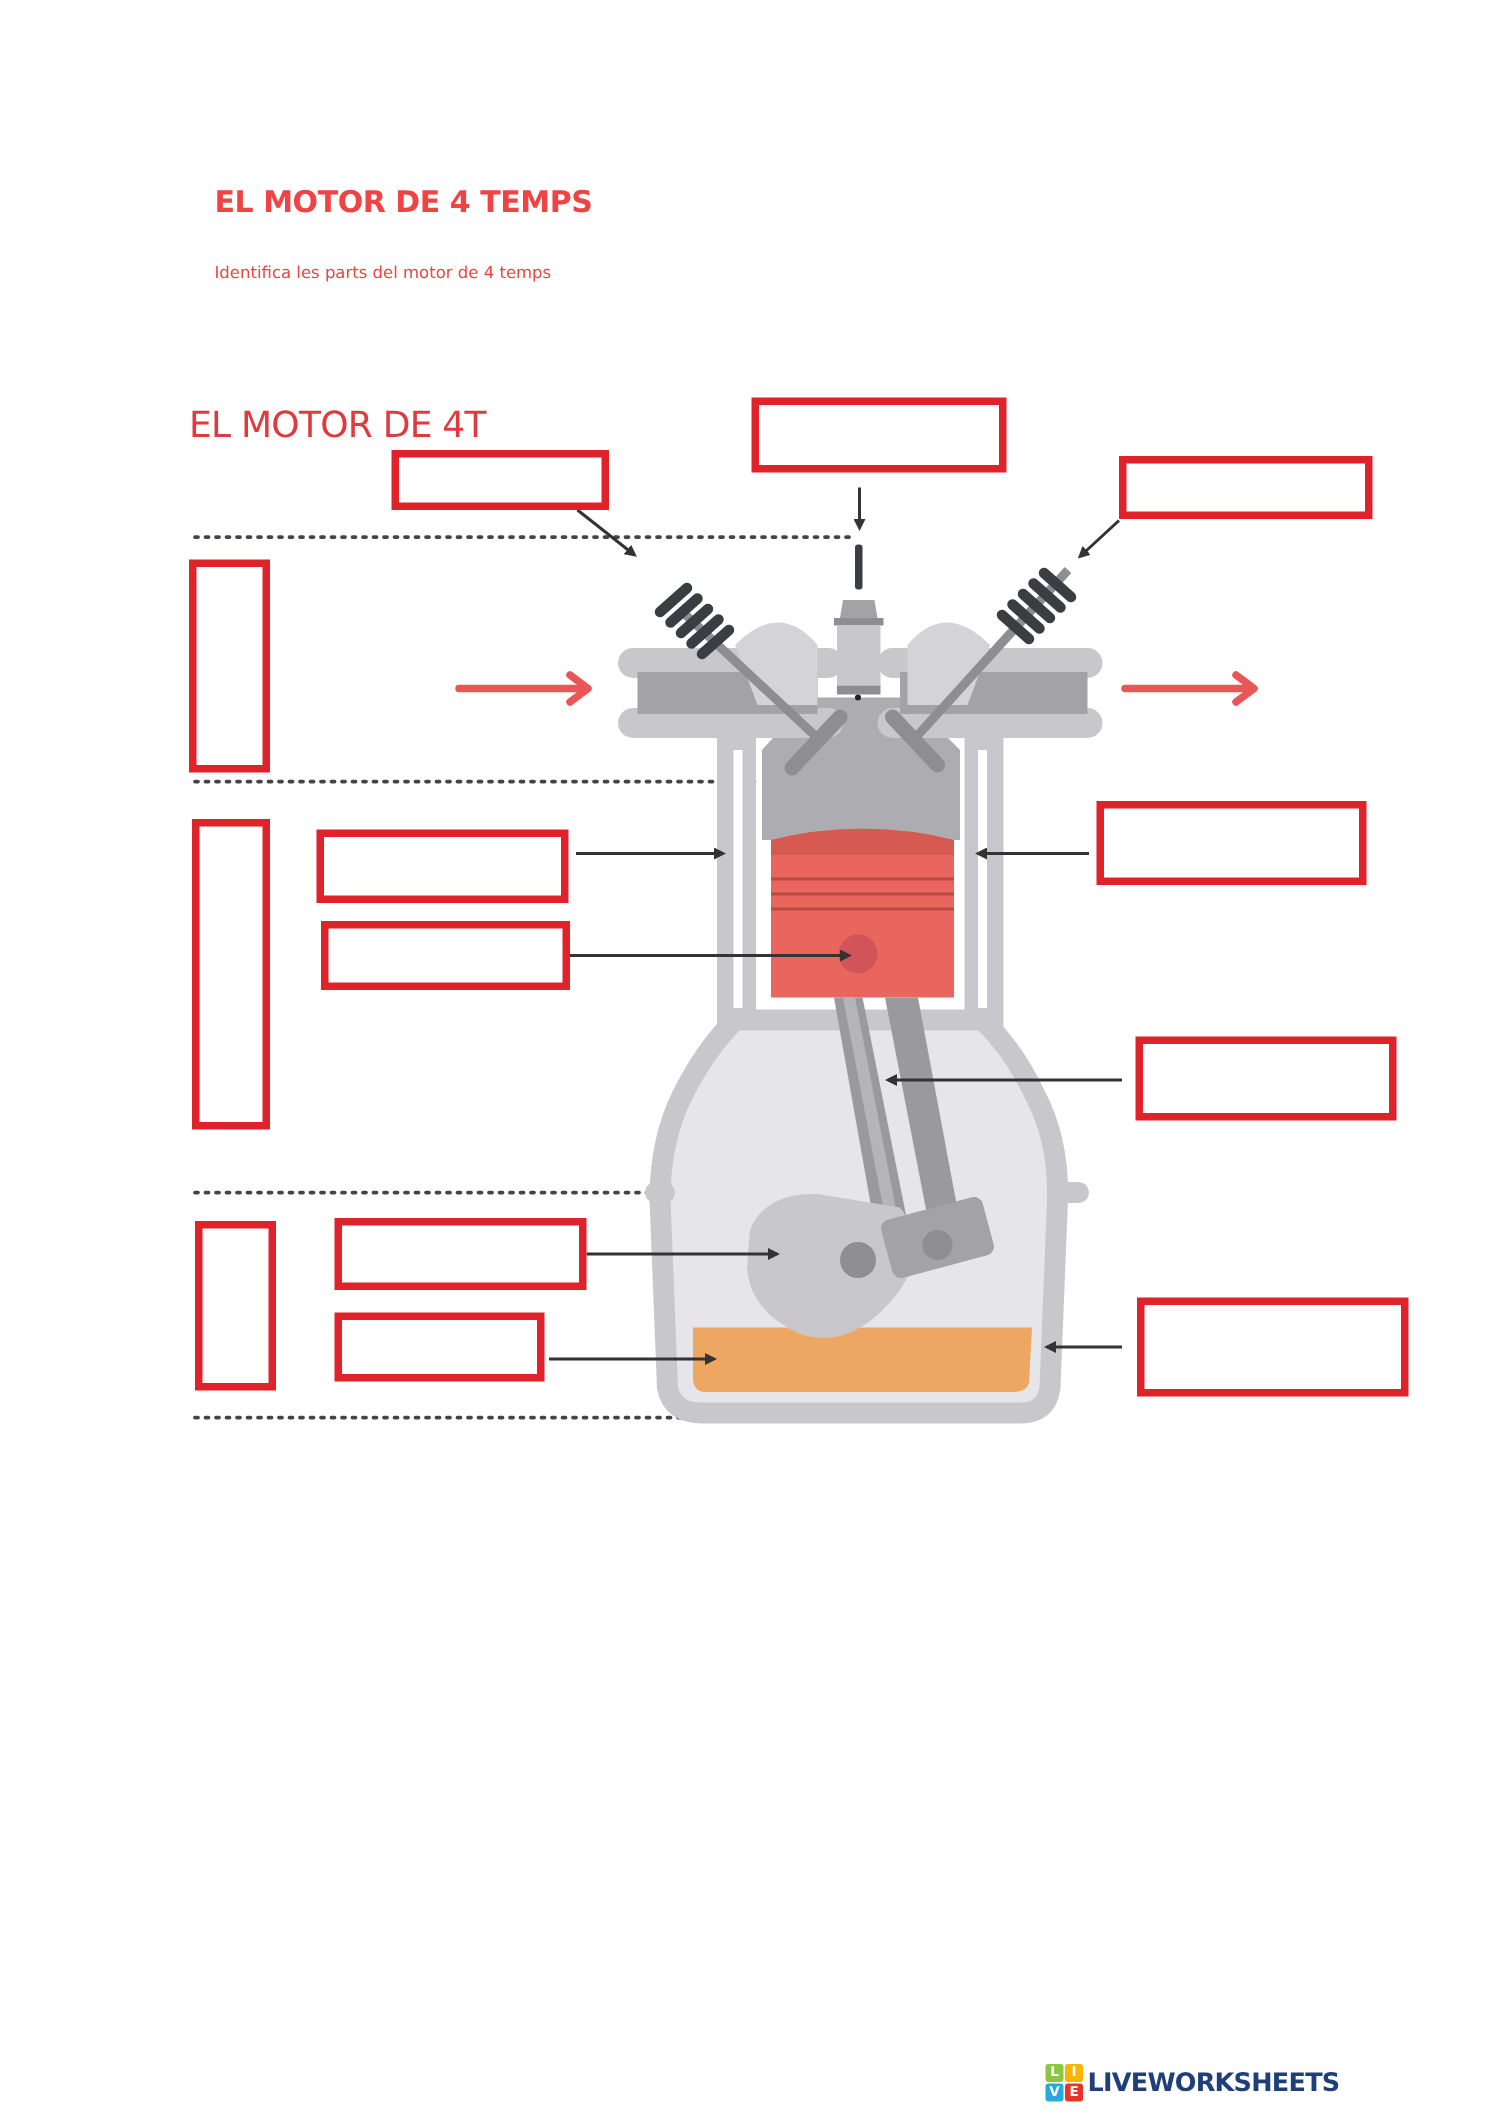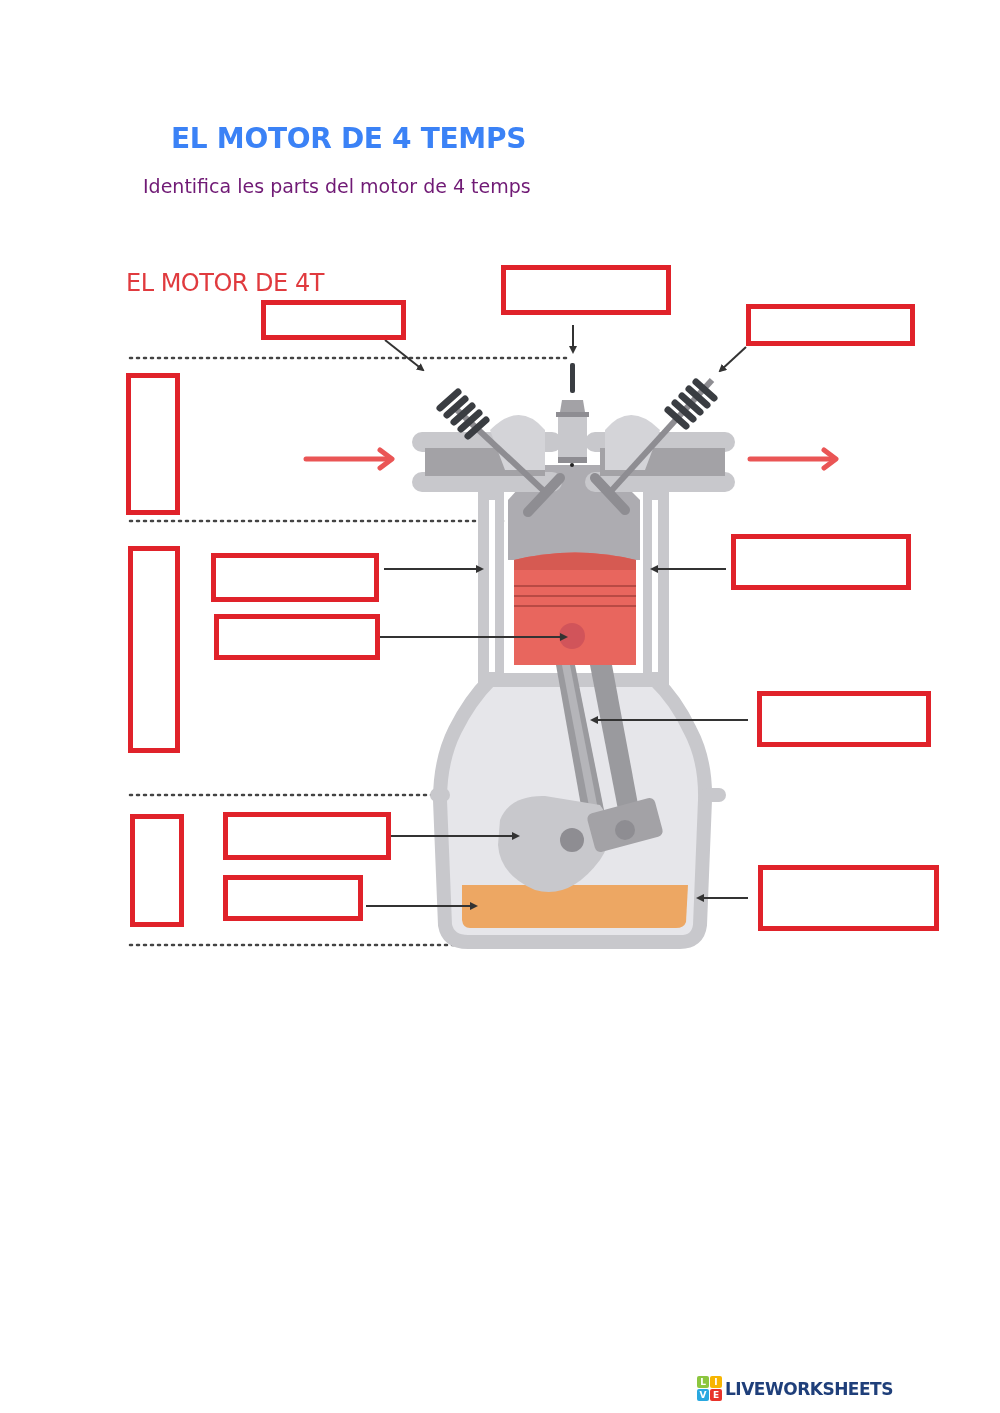--- a/index.html
+++ b/index.html
@@ -1,18 +1,18 @@
 <!DOCTYPE html>
 <html><head>
 <meta charset="utf-8">
 <style>
   html, body { margin: 0; padding: 0; background: #ffffff; }
   body { width: 1000px; height: 1413px; position: relative; overflow: hidden; font-family: "Liberation Sans", sans-serif; }
-  .title { position: absolute; left: 143px; top: 122px; font-family: "DejaVu Sans", sans-serif; font-weight: bold; font-size: 28px; color: #3b82f6; letter-spacing: -0.3px; margin-left: 28px; }
-  .subtitle { position: absolute; left: 143px; top: 175px; font-family: "DejaVu Sans", sans-serif; font-size: 19px; color: #701a75; }
+  .title { position: absolute; left: 143px; top: 122px; font-family: "DejaVu Sans", sans-serif; font-weight: bold; font-size: 20px; color: #ef4444; letter-spacing: -0.3px; }
+  .subtitle { position: absolute; left: 143px; top: 175px; font-family: "DejaVu Sans", sans-serif; font-size: 11px; color: #ef4444; }
   .diagram { position: absolute; left: 0; top: 0; width: 816px; height: 1000px; }
   .diagram-title { position: absolute; left: 126px; top: 269px; font-family: "DejaVu Sans", sans-serif; font-size: 24px; color: #e03a3e; letter-spacing: -0.5px; }
   .answer-box { position: absolute; box-sizing: border-box; border: 5px solid #e0222a; background: #ffffff; }
   .answer-box input { width: 100%; height: 100%; border: none; outline: none; background: transparent; box-sizing: border-box; padding: 2px 6px; font-family: "Liberation Sans", sans-serif; font-size: 15px; }
   .footer-logo { position: absolute; left: 697px; top: 1376px; display: flex; align-items: center; }
   .logo-grid { display: grid; grid-template-columns: 12px 12px; grid-template-rows: 12px 12px; gap: 1px; margin-right: 3px; }
   .logo-cell { font-family: "DejaVu Sans", sans-serif; font-weight: bold; font-size: 9px; color: #fff; display: flex; align-items: center; justify-content: center; border-radius: 2px; }
   .logo-text { font-family: "DejaVu Sans", sans-serif; font-weight: bold; font-size: 17px; color: #1f3f7a; letter-spacing: -0.5px; }
 </style>
 </head>

